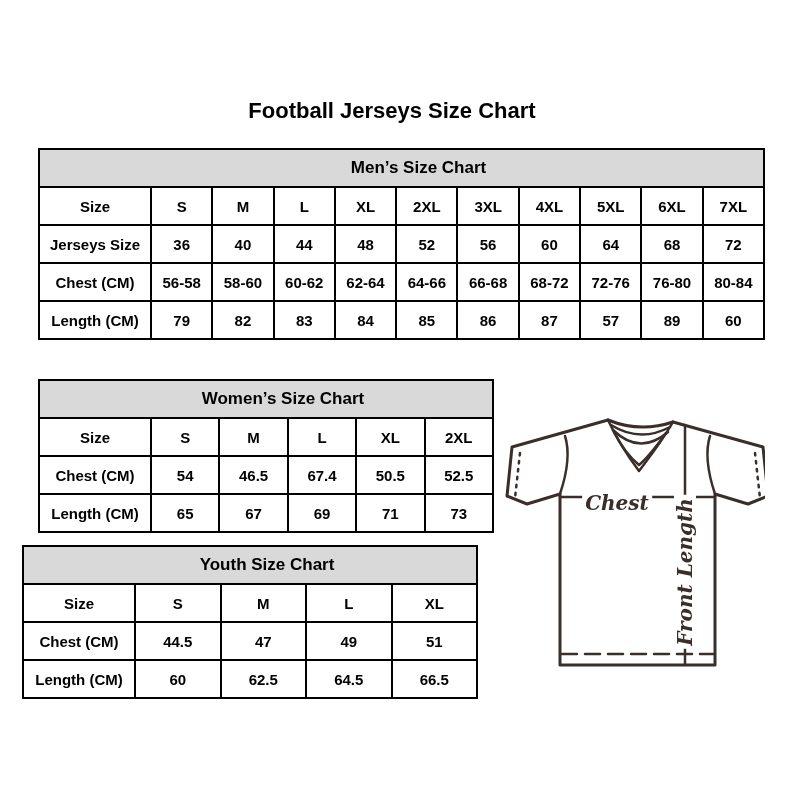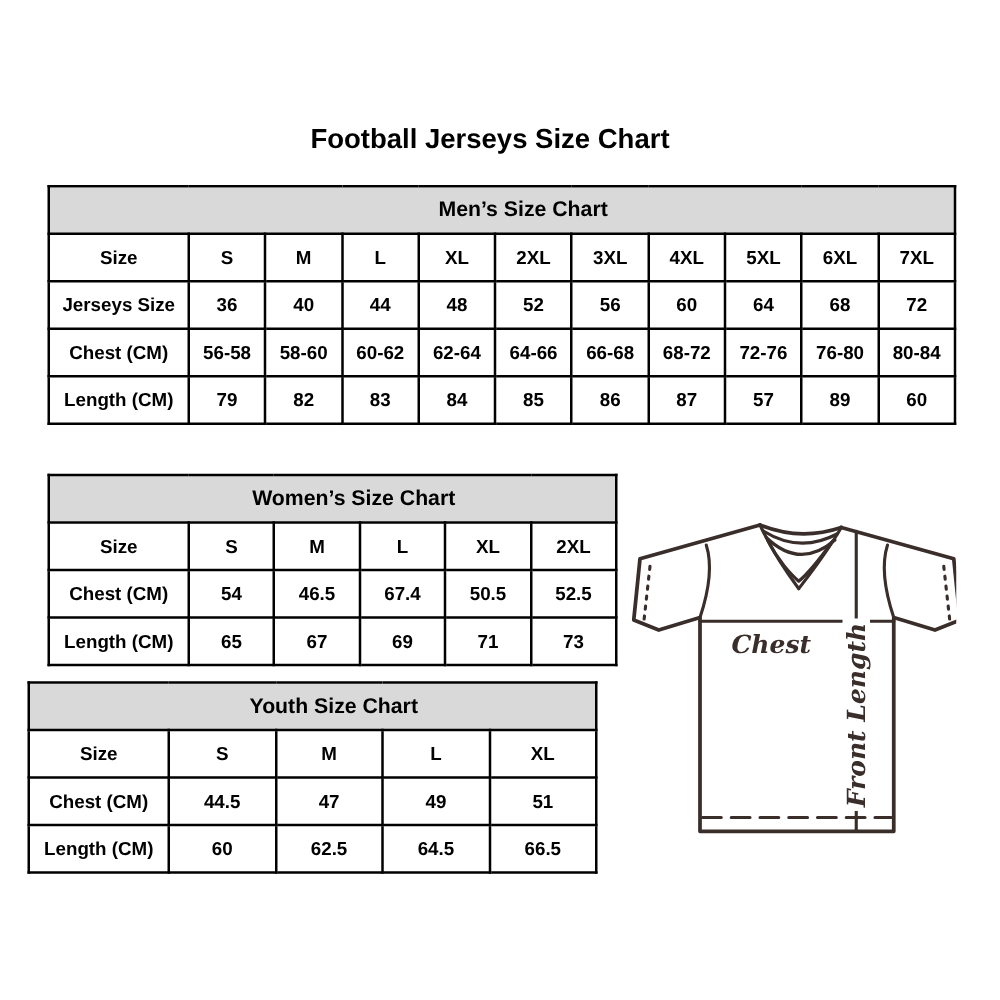--- a/index.html
+++ b/index.html
@@ -62,21 +62,21 @@
     padding: 0 3px;
     font-family: "DejaVu Serif", serif;
     font-style: italic;
     font-weight: bold;
     font-size: 20px;
     color: #3a2e2b;
     white-space: nowrap;
     line-height: 1.1;
   }
   .chest-label {
-    left: 112px; top: 105px;
+    left: 112px; top: 93px;
     transform: translate(-50%, -50%);
   }
   .front-length-label {
     left: 180px; top: 162px;
     transform: translate(-50%, -50%) rotate(-90deg);
   }
 </style>
 </head>
 <body>
 

